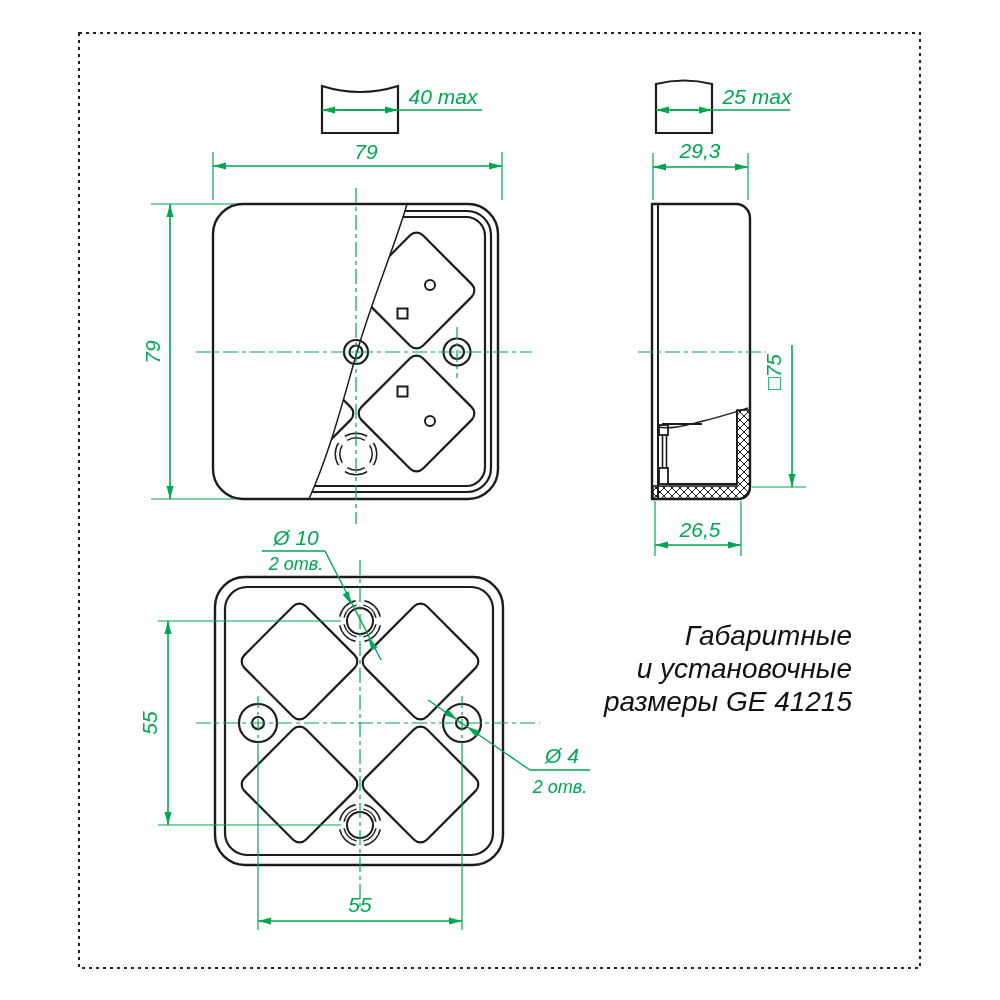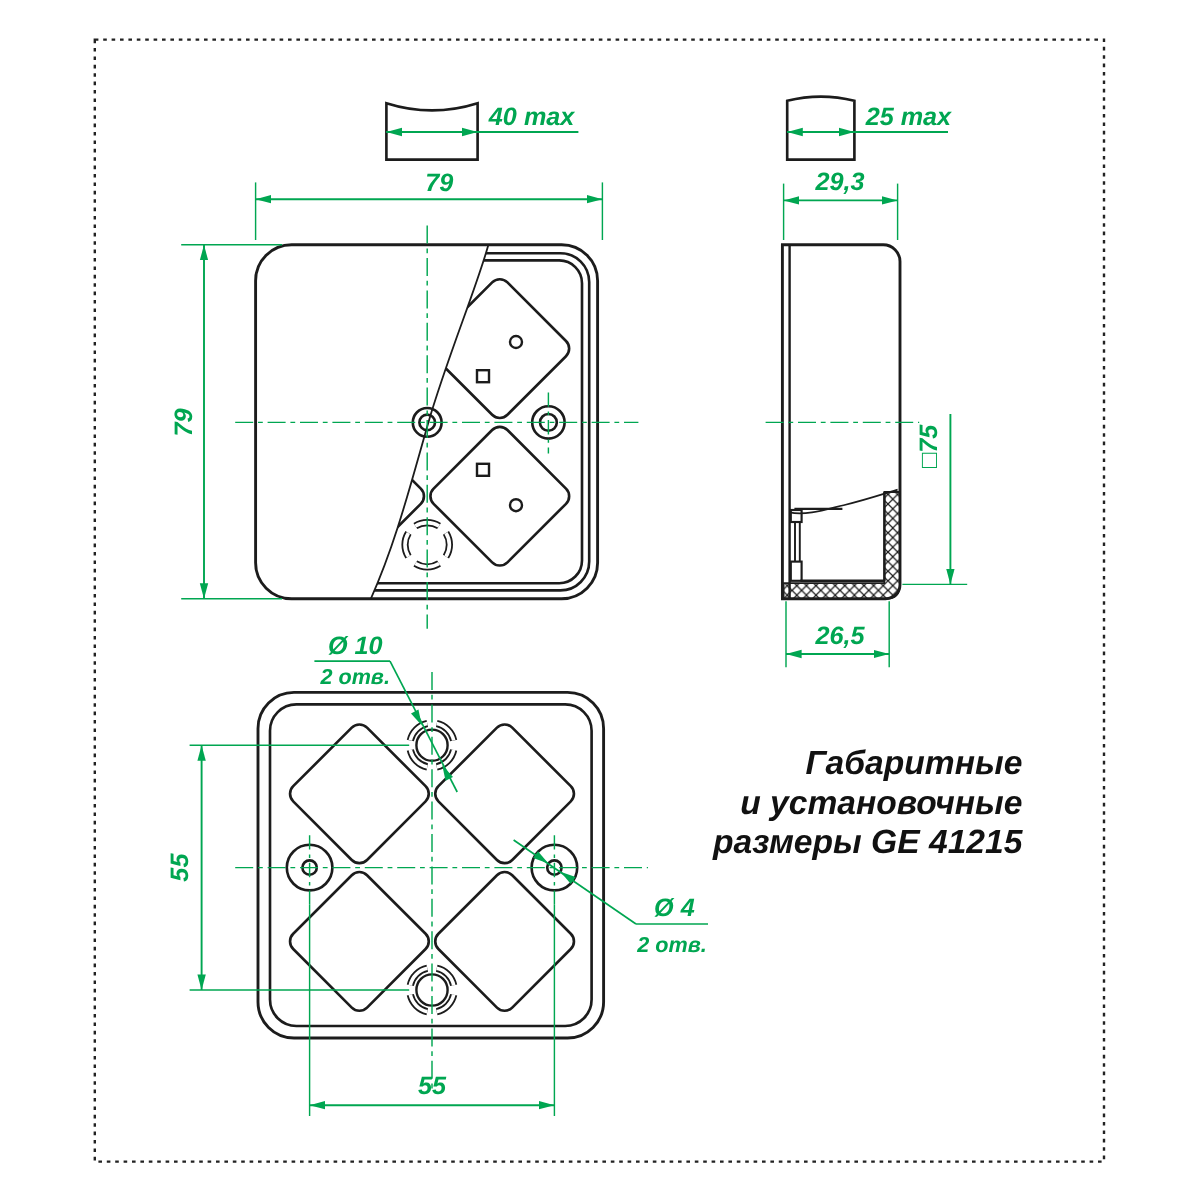--- a/index.html
+++ b/index.html
@@ -1,16 +1,16 @@
 <!DOCTYPE html>
 <html><head>
 <meta charset="utf-8">
 <style>
   html,body{margin:0;padding:0;background:#fff;}
-  .stage{width:1000px;height:1000px;position:relative;background:#fff;font-family:"Liberation Sans",sans-serif;font-weight:bold;}
+  .stage{width:1000px;height:1000px;position:relative;background:#fff;font-family:"Liberation Sans",sans-serif;}
   svg{display:block}
   .dim-text{font-family:"Liberation Sans",sans-serif;font-style:italic;font-size:21px;fill:var(--green);}
   .qty-text{font-family:"Liberation Sans",sans-serif;font-style:italic;font-size:18px;fill:var(--green);}
   .title-text{font-family:"Liberation Sans",sans-serif;font-style:italic;font-size:28px;fill:#111;}
   :root{--green:#00a651;}
 </style>
 </head>
 <body>
 
 <div class="stage">

